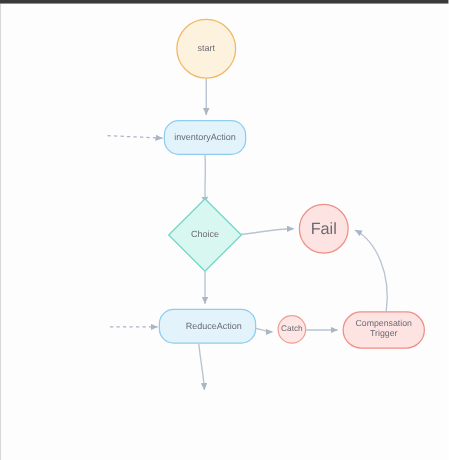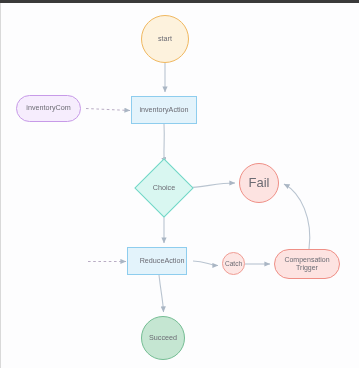--- a/index.html
+++ b/index.html
@@ -70,21 +70,21 @@
 
   
   .n-start {
     border-radius: 50%;
     background: #fdf2dd;
     border: 1.4px solid #f0b860;
     font-size: 7.2px;
   }
   
   .n-task {
-    border-radius: 0;
+    border-radius: 12px;
     background: #e3f3fb;
     border: 1.2px solid #8ecdee;
     font-size: 7.2px;
   }
   
   .n-comp {
     border-radius: 999px;
     background: #f6edfd;
     border: 1.2px solid #c79ae8;
     font-size: 7.2px;
@@ -161,48 +161,42 @@
 
       <path d="M308,246 C312,216 300,190 283,181" fill="none" stroke="#b9c4d0" stroke-width="1.1" marker-end="url(#arw)"></path>
 
       <path d="M158,272 C160,290 162,298 162.5,309" fill="none" stroke="#b9c4d0" stroke-width="1.1" marker-end="url(#arw)"></path>
     </svg>
 
     <div class="node n-start" style="left:140px; top:12px; width:48px; height:48px;justify-content:center;">
       <span class="lbl">start</span>
     </div>
 
-    <div class="node n-comp" style="left:15px; top:92px; width:65px; height:27px;">
-      <span class="lbl">inventoryCom</span>
-    </div>
 
     <div class="node n-task" style="left:130px; top:93px; width:66px; height:28px;">
       <span class="lbl">inventoryAction</span>
     </div>
 
     <div class="node n-choice" style="left:142px; top:164px; width:42px; height:42px;">
       <span class="lbl">Choice</span>
     </div>
 
     <div class="node n-fail" style="left:238px; top:160px; width:40px; height:40px;">
       <span class="lbl">Fail</span>
     </div>
 
 
-    <div class="node n-task" style="left:126px; top:244px; width:60px; height:28px;padding-left:10px;">
+    <div class="node n-task" style="left:126px; top:244px; width:78px; height:28px;padding-left:10px;">
       <span class="lbl">ReduceAction</span>
     </div>
 
     <div class="node n-catch" style="left:221px; top:249px; width:23px; height:23px;">
       <span class="lbl">Catch</span>
     </div>
 
     <div class="node n-trigger" style="left:273px; top:246px; width:66px; height:30px;">
       <span class="lbl">Compensation
 Trigger</span>
     </div>
 
-    <div class="node n-succeed" style="left:140px; top:313px; width:44px; height:44px;">
-      <span class="lbl">Succeed</span>
-    </div>
 
   </div>
 </div>
 
 </body></html>

